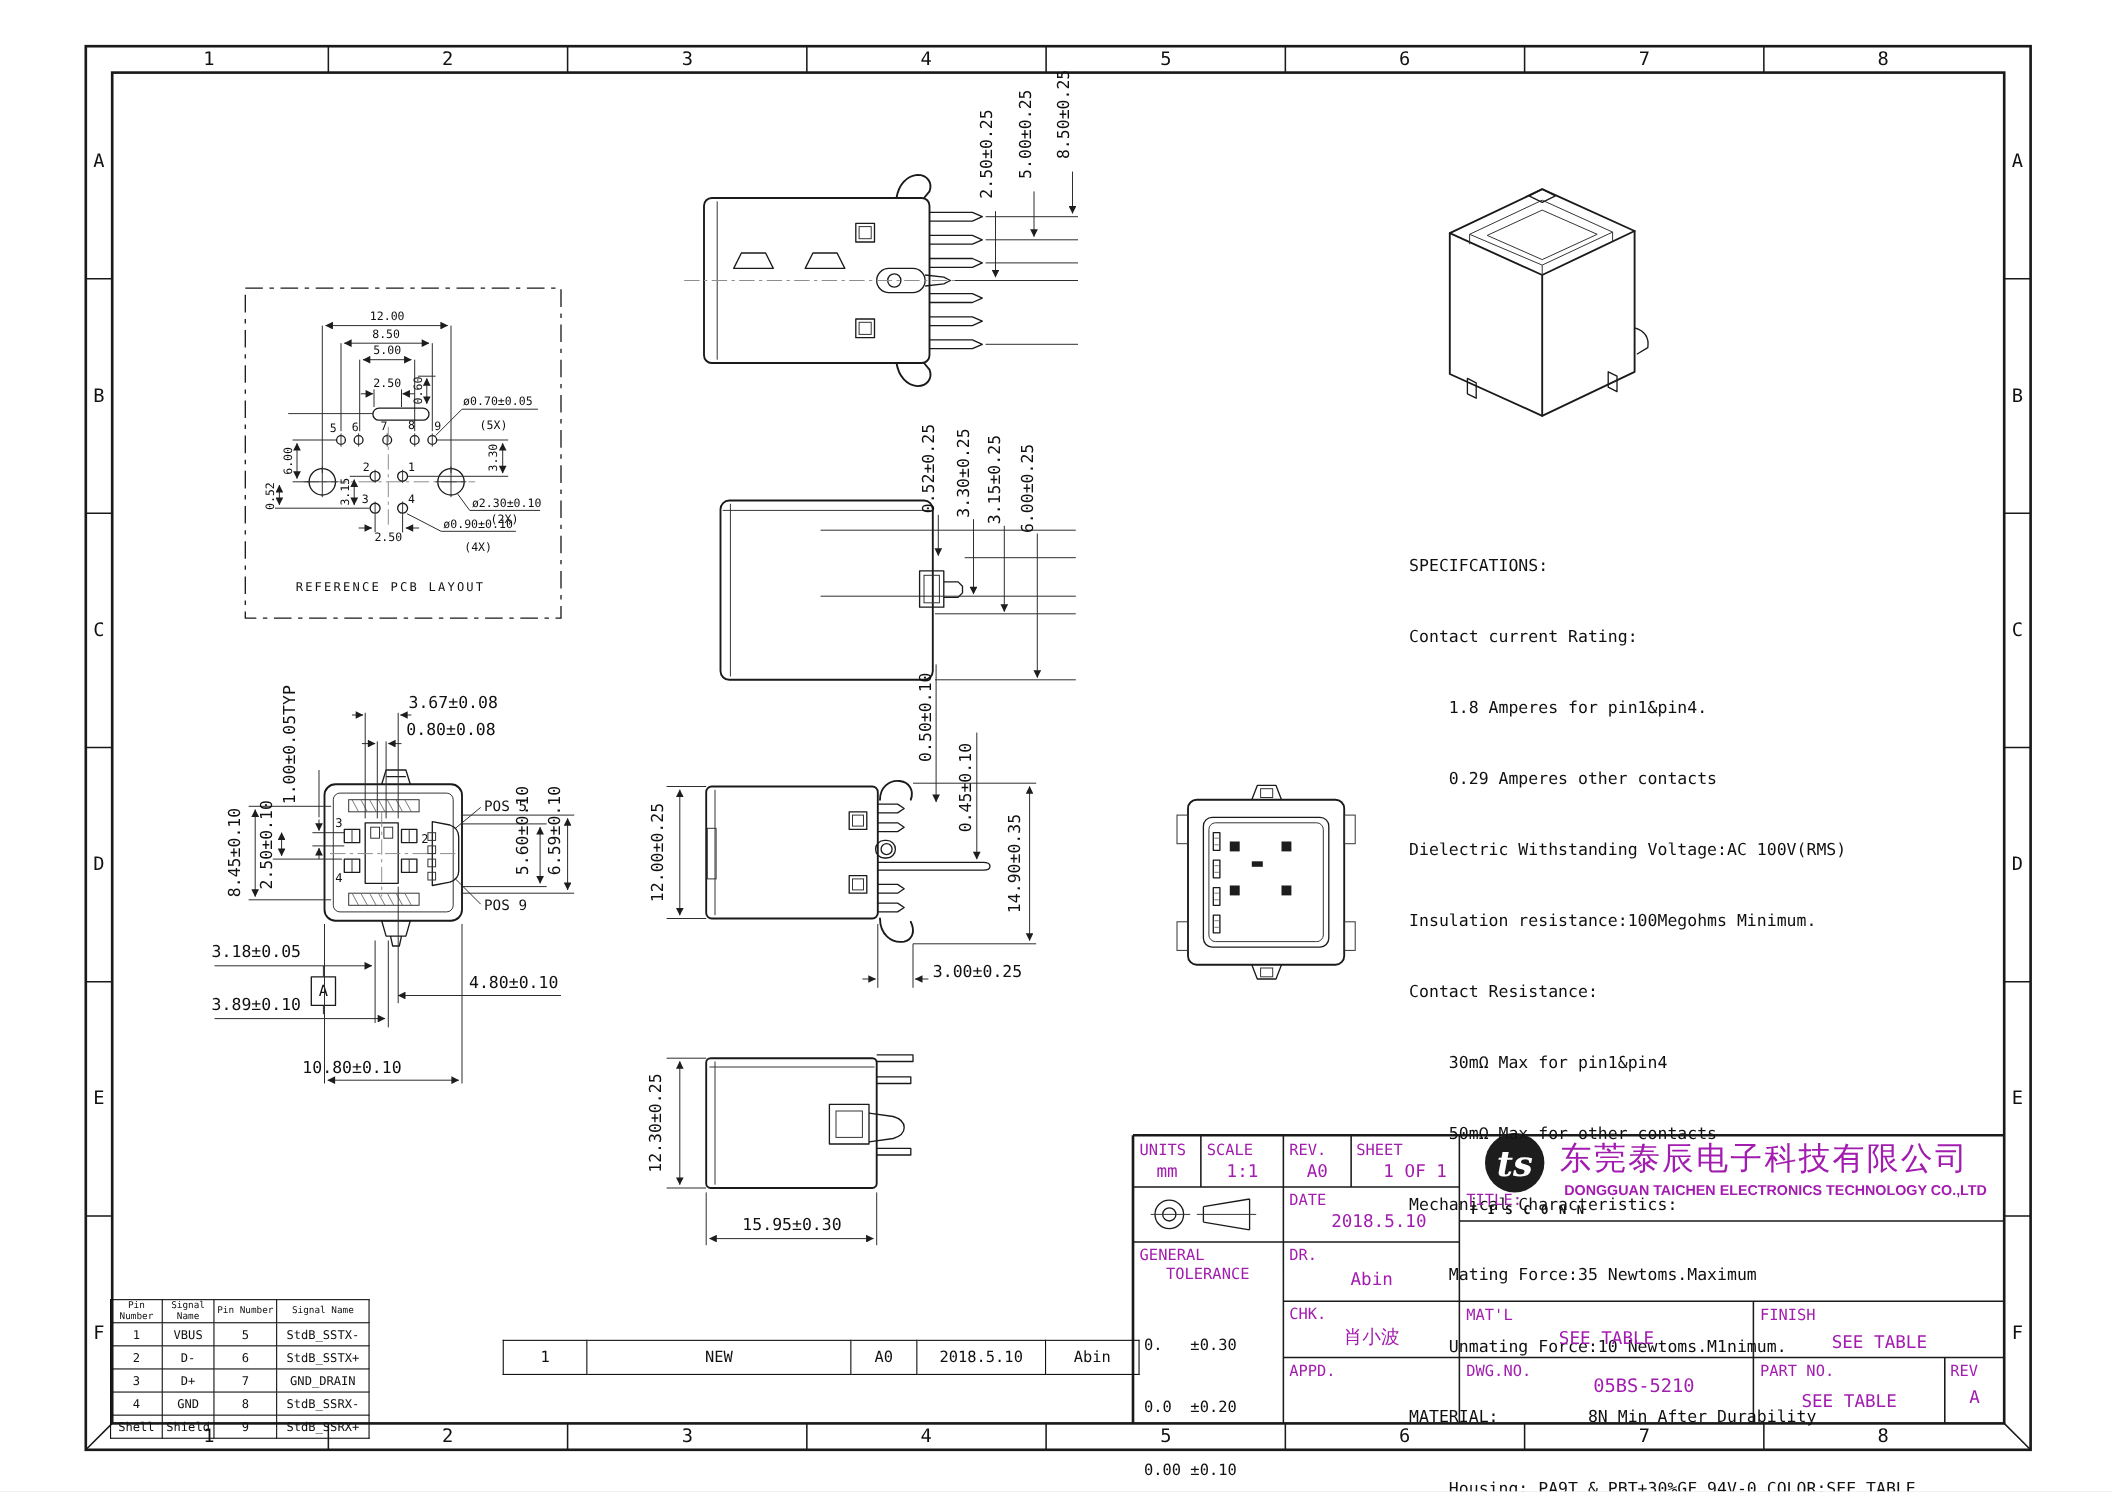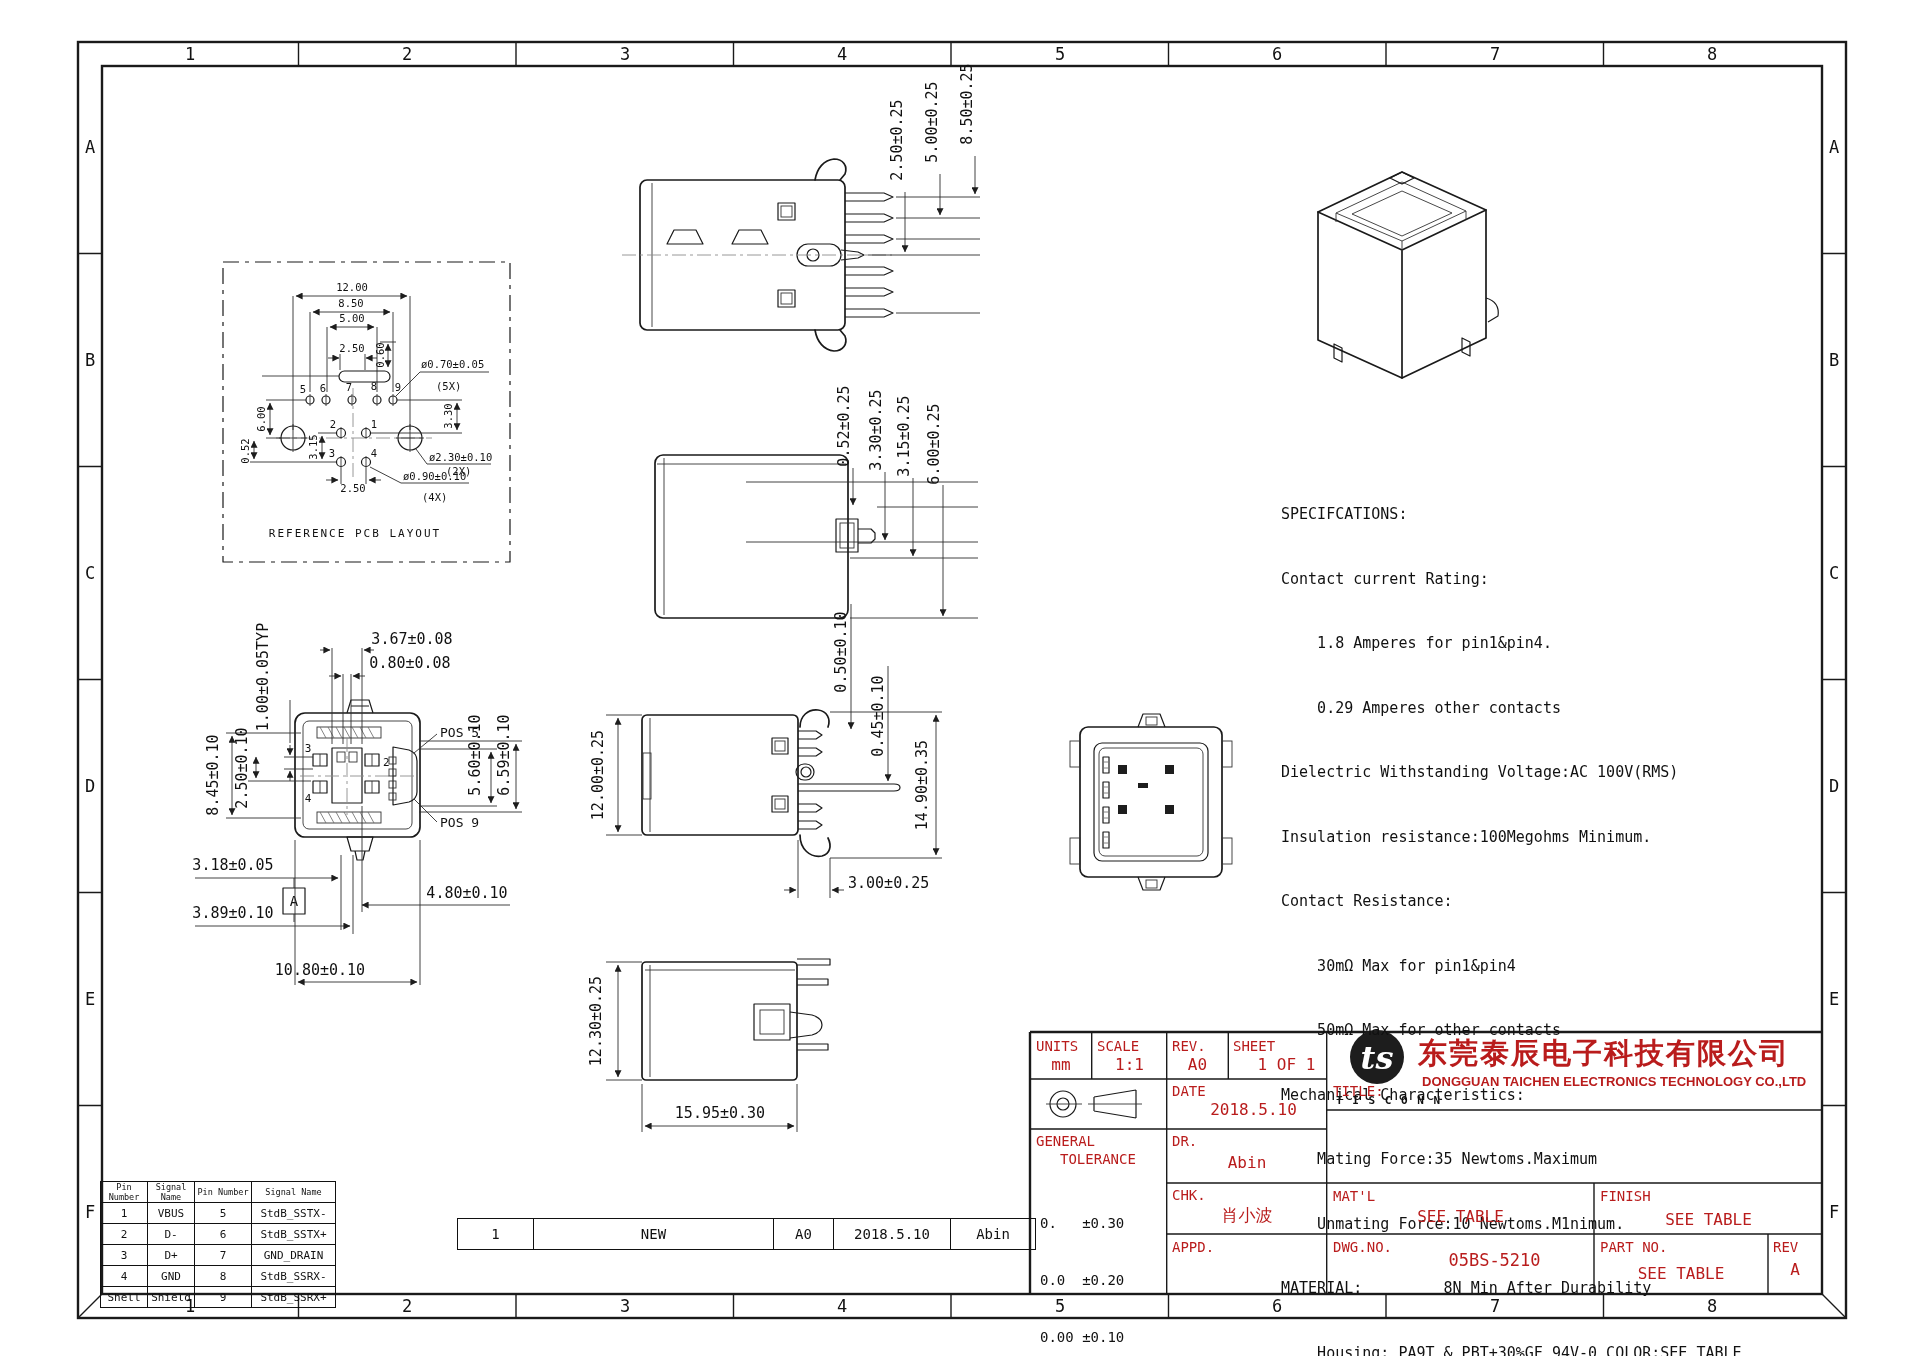--- a/index.html
+++ b/index.html
@@ -15,21 +15,21 @@
   .dim{stroke:#2c2c2c;stroke-width:0.9;fill:none}
   .cl{stroke:#8d8d8d;stroke-width:0.9;fill:none;stroke-dasharray:14 4 3 4}
   .hatch{stroke:#666;stroke-width:0.8;fill:none}
   .dark{fill:#1d1d1d;stroke:none}
   text{fill:#111;font-family:"DejaVu Sans Mono","Liberation Mono",monospace}
   .t10{font-size:10.5px}.t11{font-size:11px}.t13{font-size:13px}.t14{font-size:14px}
   .t15{font-size:15px}.t17{font-size:17px}
   .mid{text-anchor:middle}.tc{dominant-baseline:central}
   .logo-ts{font-size:32px;font-style:italic;font-weight:bold;fill:#fff;font-family:"DejaVu Serif",serif}
   
-  .abs{position:absolute;color:#b91c1c}
+  .abs{position:absolute;color:#a21caf}
   .lbl{font:14px "DejaVu Sans Mono","Liberation Mono",monospace}
   .val{font:16px "DejaVu Sans Mono","Liberation Mono",monospace}
   .ctr{text-align:center}
   .specs{position:absolute;left:1281px;top:461px;font:15px/21.5px "DejaVu Sans Mono","Liberation Mono",monospace;color:#111;white-space:pre}
   .tols{position:absolute;left:1040px;top:1176px;font:14px/19px "DejaVu Sans Mono","Liberation Mono",monospace;color:#111;white-space:pre}
   table{border-collapse:collapse;table-layout:fixed;position:absolute}
   .pin-table{left:100px;top:1181px}
   .pin-table td,.pin-table th{border:1.6px solid #111;text-align:center;vertical-align:middle;padding:0;color:#111;overflow:hidden;font-family:"DejaVu Sans Mono","Liberation Mono",monospace}
   .pin-table th{font-size:8.5px;font-weight:normal;height:12px}
   .pin-table td{font-size:11px;height:20px}
@@ -489,21 +489,21 @@
   <div>0.00 ±0.10</div>
   
   
 </div>
 <div class="abs lbl" style="left:1172px;top:1133px">DR.</div>
 <div class="abs val ctr" style="left:1167px;top:1153px;width:160px">Abin</div>
 <div class="abs lbl" style="left:1172px;top:1187px">CHK.</div>
 <div class="abs ctr" style="left:1167px;top:1204px;width:160px;font:17px 'DejaVu Sans',sans-serif">肖小波</div>
 <div class="abs lbl" style="left:1172px;top:1239px">APPD.</div>
 <div class="abs val ctr" style="left:1167px;top:1258px;width:160px"></div>
-<div class="abs" style="left:1418px;top:1034px;font-size:29px;font-weight:bold;letter-spacing:2px;font-family:'DejaVu Sans',sans-serif">东莞泰辰电子科技有限公司</div>
+<div class="abs" style="left:1418px;top:1034px;font-size:29px;font-weight:normal;letter-spacing:2px;font-family:'DejaVu Sans',sans-serif">东莞泰辰电子科技有限公司</div>
 <div class="abs" style="left:1422px;top:1074px;font:bold 13px 'Liberation Sans',sans-serif">DONGGUAN TAICHEN ELECTRONICS TECHNOLOGY CO.,LTD</div>
 <div class="abs lbl" style="left:1333px;top:1083px">TITLE:</div>
 <div class="abs lbl" style="left:1333px;top:1188px">MAT'L</div>
 <div class="abs val ctr" style="left:1327px;top:1207px;width:267px">SEE TABLE</div>
 <div class="abs lbl" style="left:1600px;top:1188px">FINISH</div>
 <div class="abs val ctr" style="left:1594px;top:1210px;width:229px">SEE TABLE</div>
 <div class="abs lbl" style="left:1333px;top:1239px">DWG.NO.</div>
 <div class="abs ctr" style="left:1395px;top:1250px;width:199px;font:17px 'DejaVu Sans Mono',monospace">05BS-5210</div>
 <div class="abs lbl" style="left:1600px;top:1239px">PART NO.</div>
 <div class="abs val ctr" style="left:1594px;top:1264px;width:174px">SEE TABLE</div>

